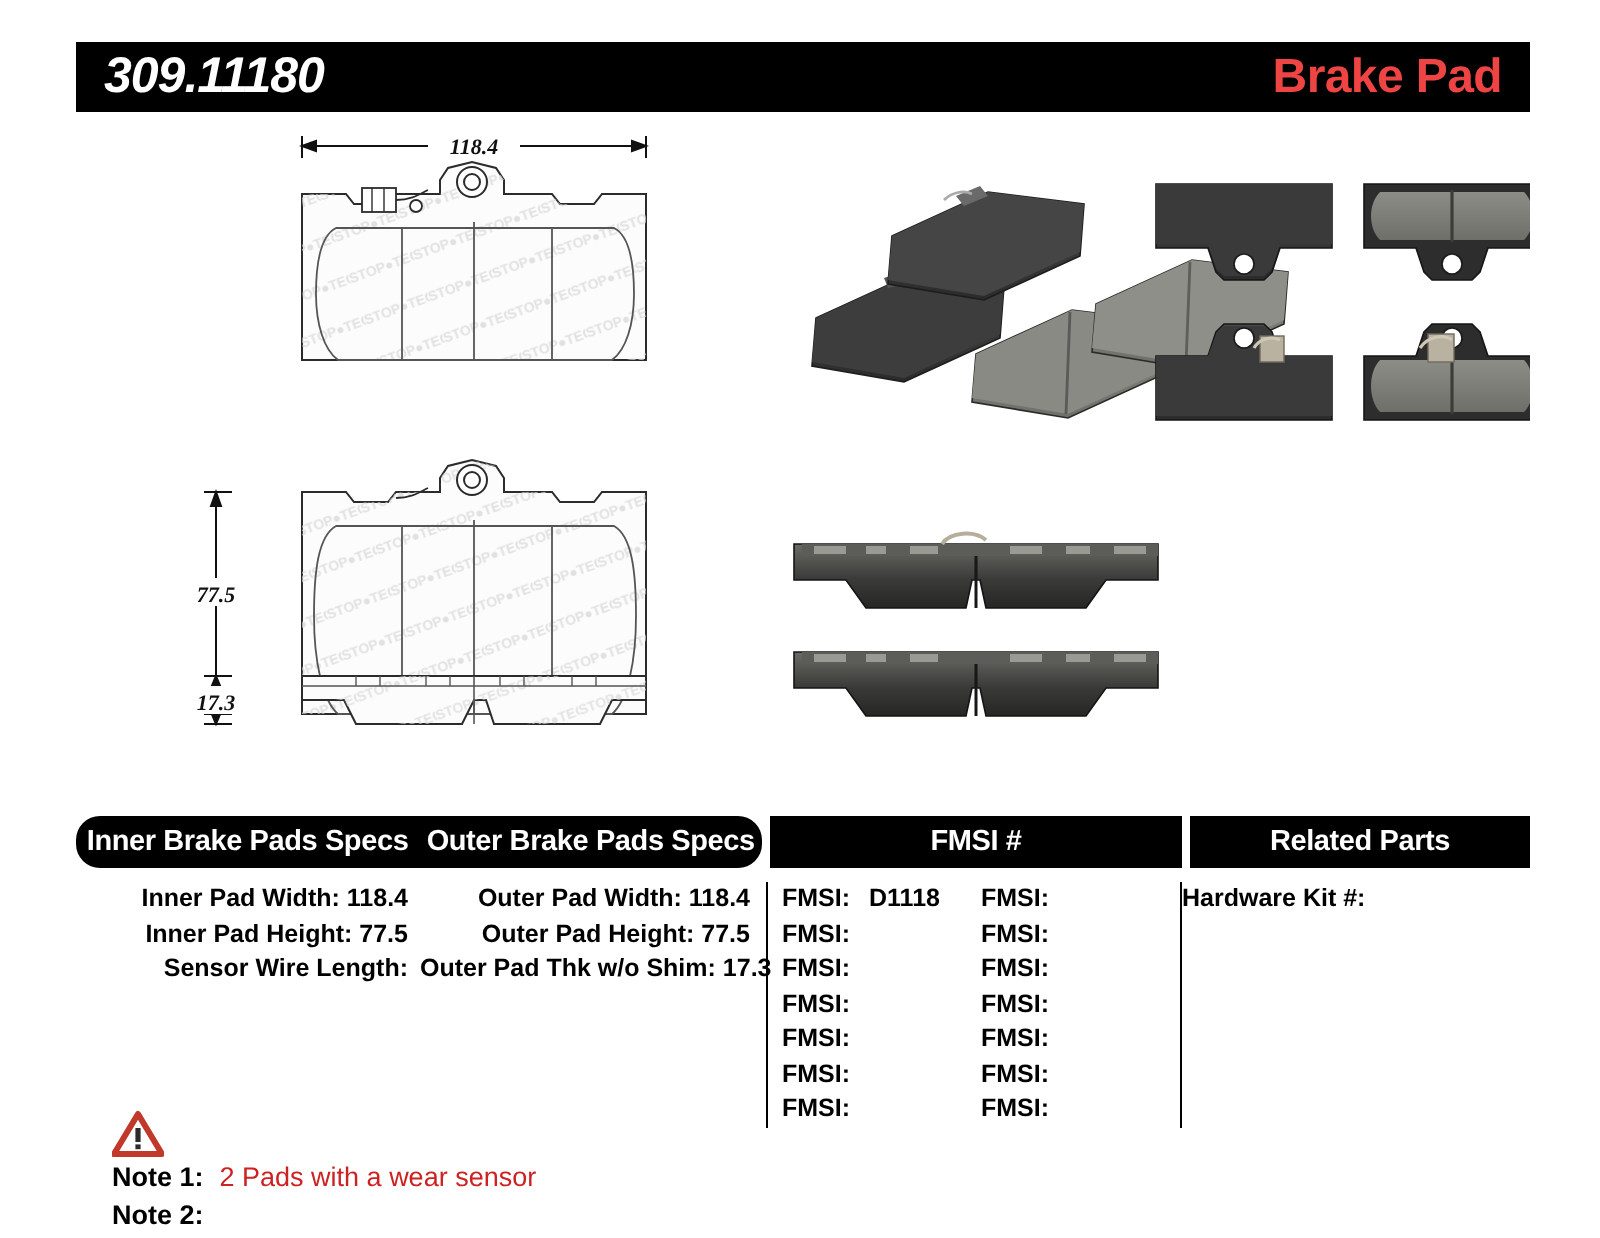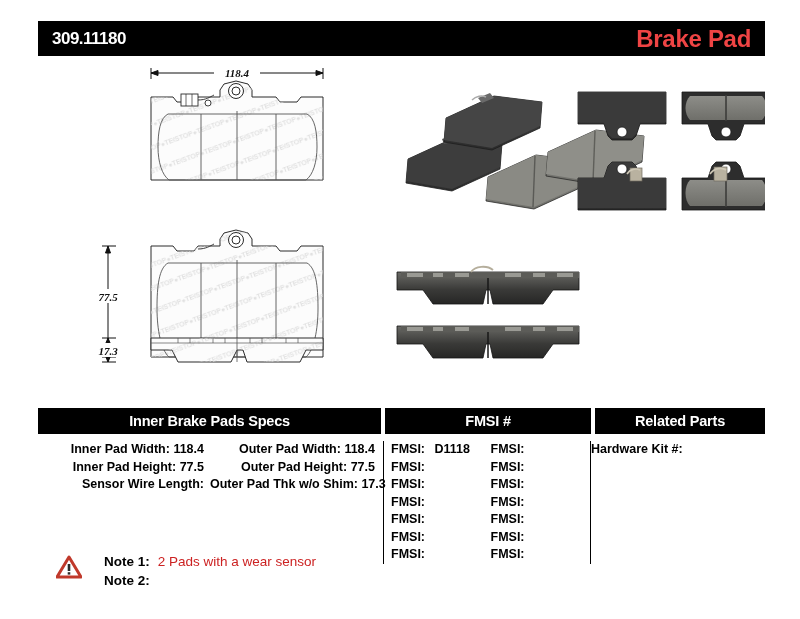--- a/index.html
+++ b/index.html
@@ -9,61 +9,62 @@
     color:#000;overflow:hidden;position:relative;
   }
 
   
   .titlebar{
     position:absolute;left:38px;top:21px;width:727px;height:35px;
     background:#000;display:flex;align-items:center;
     justify-content:space-between;padding:0 14px;box-sizing:border-box;
   }
   .titlebar .part-no{
-    color:#fff;font-size:17px;font-weight:bold;letter-spacing:-0.5px;
+    color:#fff;font-size:25px;font-weight:bold;letter-spacing:-0.5px;
     font-family:"Liberation Sans", sans-serif;
+    font-style:italic;
   }
   .titlebar .kind{
     color:#ef4444;font-size:24px;font-weight:bold;letter-spacing:-0.3px;
   }
 
   
   .drawings{position:absolute;left:38px;top:62px;width:727px;height:325px;}
   .svg-box{position:absolute;left:0;top:0;}
 
   
   .table{position:absolute;left:38px;top:408px;width:727px;}
   .thead{display:flex;height:26px;}
   .th{
     background:#000;color:#fff;font-size:14.5px;font-weight:bold;
     display:flex;align-items:center;justify-content:center;height:26px;
     box-sizing:border-box;letter-spacing:-0.2px;
   }
-  .th.inner-outer{width:345px;display:flex;}
+  .th.inner-outer{width:345px;display:flex;border-radius:12px;}
   .th.inner-outer .half{flex:1;display:flex;align-items:center;justify-content:center;}
   .gap{width:4px;background:#fff;}
   .th.fmsi{width:207px;}
   .th.related{width:171px;}
 
   .tbody{display:flex;margin-top:7px;}
   .col{box-sizing:border-box;}
   .col-inner{width:172px;text-align:right;padding-right:6px;}
   .col-outer{width:173px;text-align:right;padding-right:8px;}
   .col-fmsi{width:207px;display:flex;border-left:1.5px solid #000;padding-left:7px;}
   .col-fmsi .fcol{width:50%;}
   .col-related{width:171px;border-left:1.5px solid #000;}
 
   .spec-line{
     font-size:12.5px;font-weight:bold;line-height:17.5px;white-space:nowrap;
   }
   .fmsi-line{font-size:12.5px;font-weight:bold;line-height:17.5px;}
   .fmsi-line .val{padding-left:6px;}
 
   
-  .notes{position:absolute;left:56px;top:552px;display:flex;align-items:flex-start;}
+  .notes{position:absolute;left:56px;top:552px;display:flex;align-items:flex-start;flex-direction:column;}
   .warn-icon{width:26px;height:24px;margin-right:22px;margin-top:3px;}
   .note-rows{display:flex;flex-direction:column;}
   .note-row{display:flex;align-items:baseline;line-height:19px;}
   .note-label{font-size:13.5px;font-weight:bold;white-space:nowrap;}
   .note-value{font-size:13.5px;font-weight:normal;color:#cc2222;padding-left:8px;white-space:nowrap;}
 </style>
 </head>
 <body>
 
 <div class="titlebar">
@@ -277,20 +278,21 @@
     </g>
   </g>
 </svg>
 </div>
 
 <div class="table">
 
   <div class="thead">
     <div class="th inner-outer">
       <div class="half">Inner Brake Pads Specs</div>
+      <div class="half">Outer Brake Pads Specs</div>
     </div>
     <div class="gap"></div>
     <div class="th fmsi">FMSI #</div>
     <div class="gap"></div>
     <div class="th related">Related Parts</div>
   </div>
 
   <div class="tbody">
 
     <div class="col col-inner">

